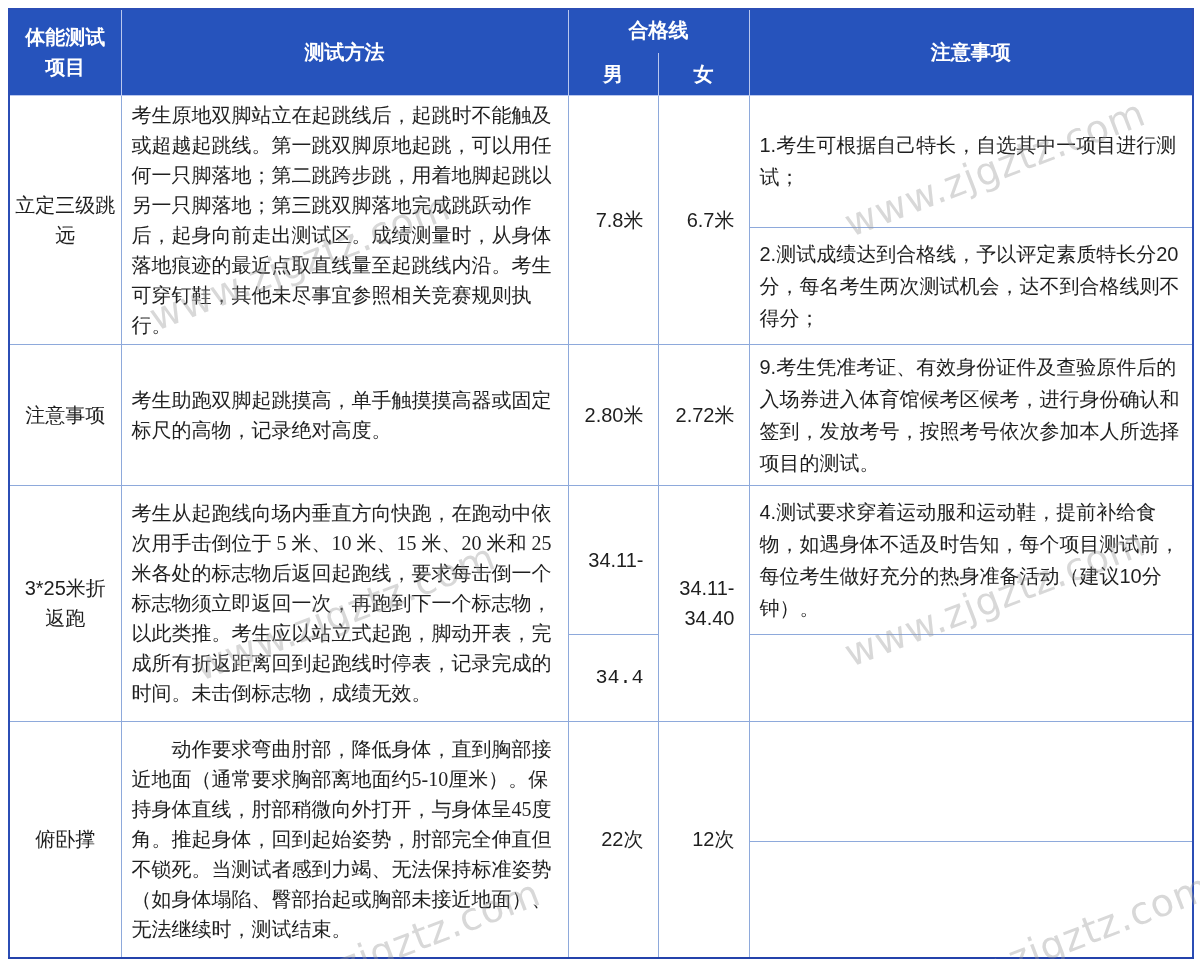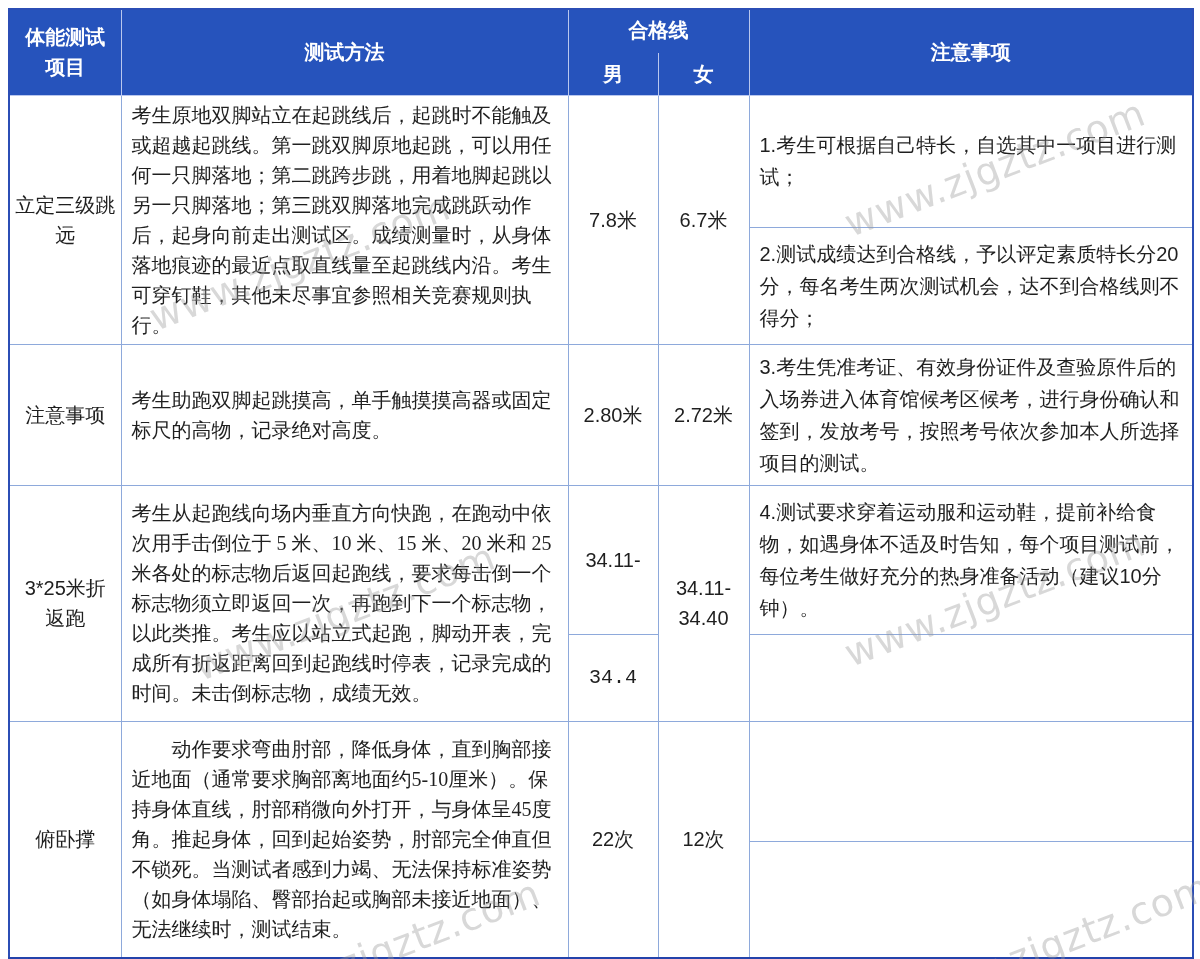--- a/index.html
+++ b/index.html
@@ -57,21 +57,21 @@
     white-space:pre-line;
   }
   td.c-method{
     text-align:left;
     padding:4px 10px;
     line-height:1.5;
     font-family:Liberation Serif, serif;
   }
   td.c-method.indent{text-indent:2em;}
   td.c-val{
-    text-align:center;
+    text-align:right;
     padding:2px 14px;
     white-space:pre-line;
   }
   td.c-note{
     text-align:left;
     padding:6px 10px;
     line-height:1.6;
   }
   th.pre{white-space:pre-line;}
   .watermark{
@@ -128,21 +128,21 @@
         <td class="c-note">1.考生可根据自己特长，自选其中一项目进行测试；</td>
       </tr>
       <tr class="r2">
         <td class="c-note">2.测试成绩达到合格线，予以评定素质特长分20分，每名考生两次测试机会，达不到合格线则不得分；</td>
       </tr>
       <tr class="r3">
         <td class="c-name">注意事项</td>
         <td class="c-method">考生助跑双脚起跳摸高，单手触摸摸高器或固定标尺的高物，记录绝对高度。</td>
         <td class="c-val">2.80米</td>
         <td class="c-val">2.72米</td>
-        <td class="c-note">3.考生凭准考证、有效身份证件及查验原件后的入场券进入体育馆候考区候考，进行身份确认和签到，发放考号，按照考号依次参加本人所选择项目的测试。</td>
+        <td class="c-note">9.考生凭准考证、有效身份证件及查验原件后的入场券进入体育馆候考区候考，进行身份确认和签到，发放考号，按照考号依次参加本人所选择项目的测试。</td>
       </tr>
       <tr class="r4">
         <td rowspan="2" class="c-name">3*25米折
 返跑</td>
         <td rowspan="2" class="c-method">考生从起跑线向场内垂直方向快跑，在跑动中依次用手击倒位于 5 米、10 米、15 米、20 米和 25 米各处的标志物后返回起跑线，要求每击倒一个标志物须立即返回一次，再跑到下一个标志物，以此类推。考生应以站立式起跑，脚动开表，完成所有折返距离回到起跑线时停表，记录完成的时间。未击倒标志物，成绩无效。</td>
         <td class="c-val">34.11-</td>
         <td rowspan="2" class="c-val">34.11-
 34.40</td>
         <td class="c-note">4.测试要求穿着运动服和运动鞋，提前补给食物，如遇身体不适及时告知，每个项目测试前，每位考生做好充分的热身准备活动（建议10分钟）。</td>
       </tr>

